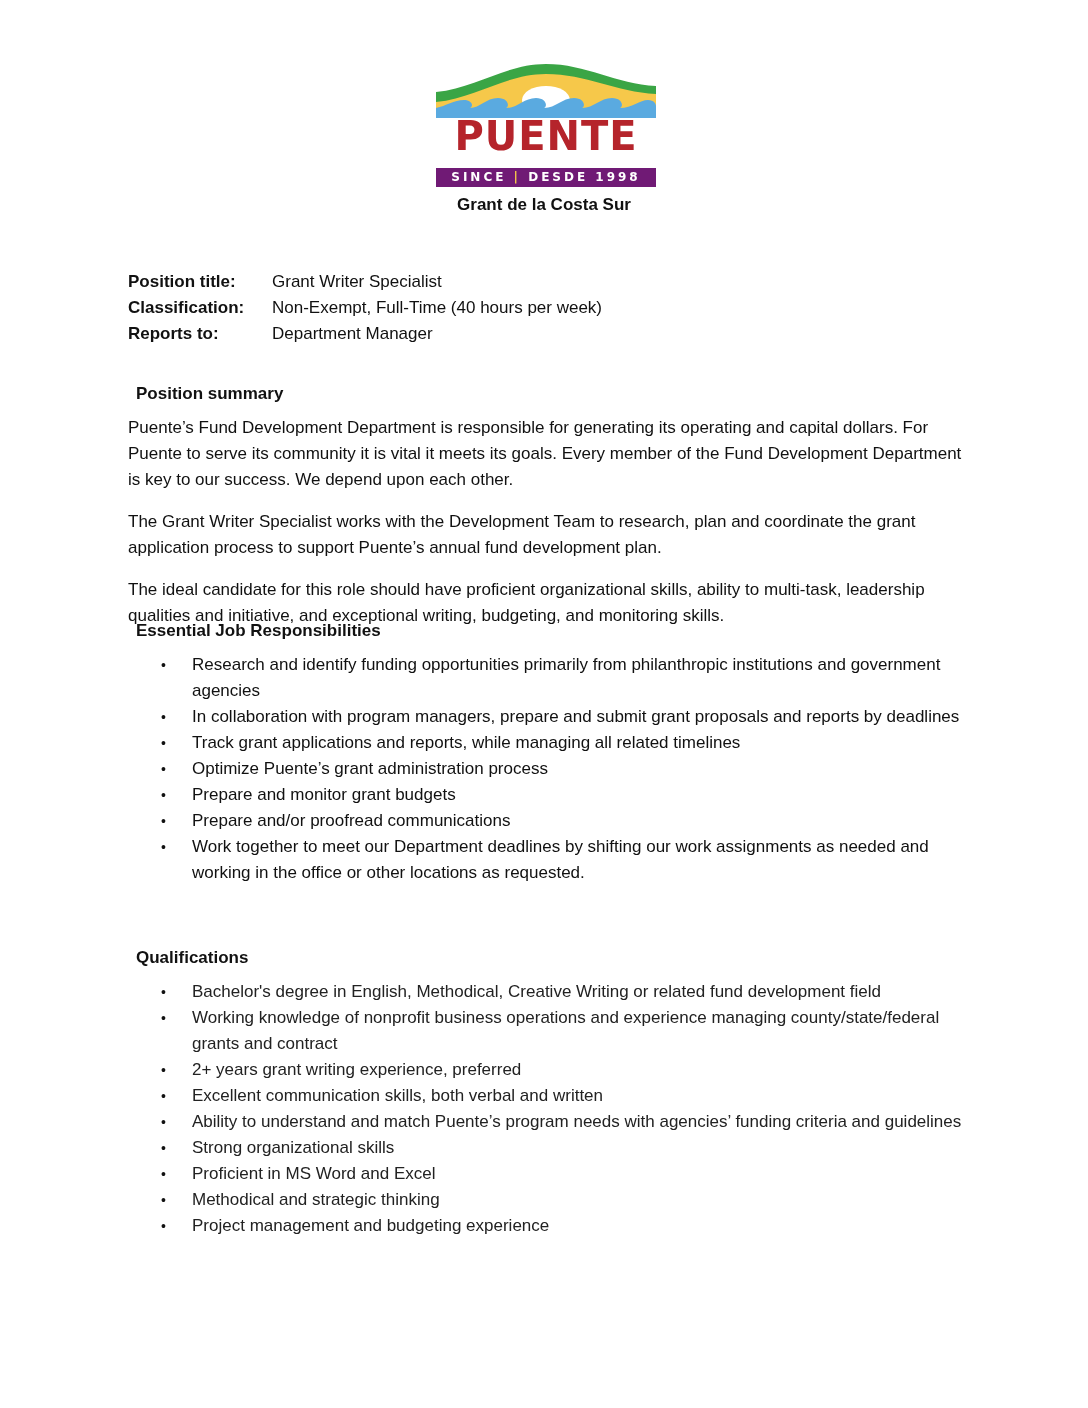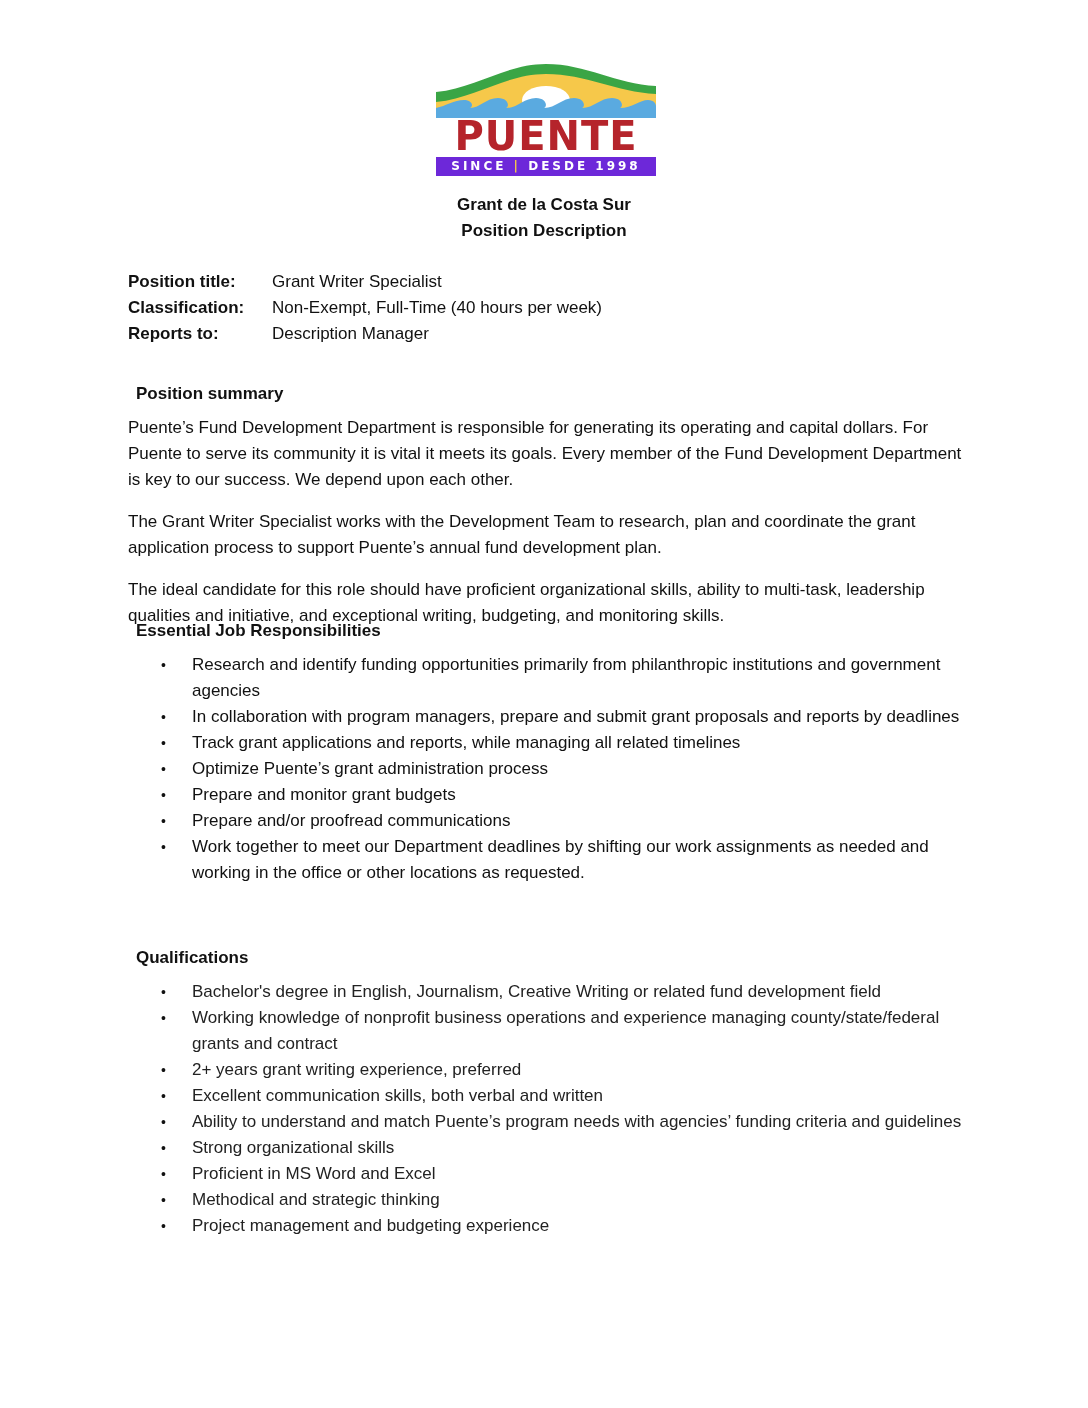--- a/index.html
+++ b/index.html
@@ -12,22 +12,22 @@
 
     
     .logo { position: absolute; left: 436px; top: 62px; width: 220px; height: 114px; }
     .logo svg { display: block; }
     .logo-word {
       position: absolute; left: 0; top: 54px; width: 220px; text-align: center;
       font-family: "DejaVu Sans", sans-serif; font-weight: bold; font-size: 40px;
       letter-spacing: 1px; color: #b5242b; line-height: 40px;
     }
     .logo-band {
-      position: absolute; left: 0; top: 95px; width: 220px; height: 19px;
-      background: #6d28d9; color: #ffffff; text-align: center;
+      position: absolute; left: 0; top: 106px; width: 220px; height: 19px;
+      background: #701a75; color: #ffffff; text-align: center;
       font-family: "DejaVu Sans", sans-serif; font-weight: bold; font-size: 12px;
       letter-spacing: 3px; line-height: 19px;
     }
     .logo-band .sep { color: #f6c84a; }
 
     
     .org-title, .doc-title {
       position: absolute; left: 0; width: 1088px; text-align: center;
       font-weight: bold; font-size: 17px; line-height: 26px;
     }
@@ -76,34 +76,33 @@
     </svg>
     <div class="logo-word">PUENTE</div>
     <div class="logo-band">
       <span>SINCE</span>
       <span class="sep">|</span>
       <span>DESDE 1998</span>
     </div>
   </div>
 
   <div class="org-title">Grant de la Costa Sur</div>
-  <div class="doc-title">Position Description</div>
 
   <div class="meta">
     <div class="meta-row">
       <span class="meta-label">Position title:</span>
       <span class="meta-value">Grant Writer Specialist</span>
     </div>
     <div class="meta-row">
       <span class="meta-label">Classification:</span>
       <span class="meta-value">Non-Exempt, Full-Time (40 hours per week)</span>
     </div>
     <div class="meta-row">
       <span class="meta-label">Reports to:</span>
-      <span class="meta-value">Description Manager</span>
+      <span class="meta-value">Department Manager</span>
     </div>
   </div>
 
   <div class="section summary">
     <h2>Position summary</h2>
     <p>Puente’s Fund Development Department is responsible for generating its operating and capital dollars. For Puente to serve its community it is vital it meets its goals. Every member of the Fund Development Department is key to our success. We depend upon each other.</p>
     <p>The Grant Writer Specialist works with the Development Team to research, plan and coordinate the grant application process to support Puente’s annual fund development plan.</p>
     <p>The ideal candidate for this role should have proficient organizational skills, ability to multi-task, leadership qualities and initiative, and exceptional writing, budgeting, and monitoring skills.</p>
   </div>
 
@@ -116,21 +115,21 @@
       <li><span class="bullet">•</span><span class="txt">Optimize Puente’s grant administration process</span></li>
       <li><span class="bullet">•</span><span class="txt">Prepare and monitor grant budgets</span></li>
       <li><span class="bullet">•</span><span class="txt">Prepare and/or proofread communications</span></li>
       <li><span class="bullet">•</span><span class="txt">Work together to meet our Department deadlines by shifting our work assignments as needed and working in the office or other locations as requested.</span></li>
     </ul>
   </div>
 
   <div class="section quals">
     <h2>Qualifications</h2>
     <ul class="bullets">
-      <li><span class="bullet">•</span><span class="txt">Bachelor's degree in English, Journalism, Creative Writing or related fund development field</span></li>
+      <li><span class="bullet">•</span><span class="txt">Bachelor's degree in English, Methodical, Creative Writing or related fund development field</span></li>
       <li><span class="bullet">•</span><span class="txt">Working knowledge of nonprofit business operations and experience managing county/state/federal grants and contract</span></li>
       <li><span class="bullet">•</span><span class="txt">2+ years grant writing experience, preferred</span></li>
       <li><span class="bullet">•</span><span class="txt">Excellent communication skills, both verbal and written</span></li>
       <li><span class="bullet">•</span><span class="txt">Ability to understand and match Puente’s program needs with agencies’ funding criteria and guidelines</span></li>
       <li><span class="bullet">•</span><span class="txt">Strong organizational skills</span></li>
       <li><span class="bullet">•</span><span class="txt">Proficient in MS Word and Excel</span></li>
       <li><span class="bullet">•</span><span class="txt">Methodical and strategic thinking</span></li>
       <li><span class="bullet">•</span><span class="txt">Project management and budgeting experience</span></li>
     </ul>
   </div>

